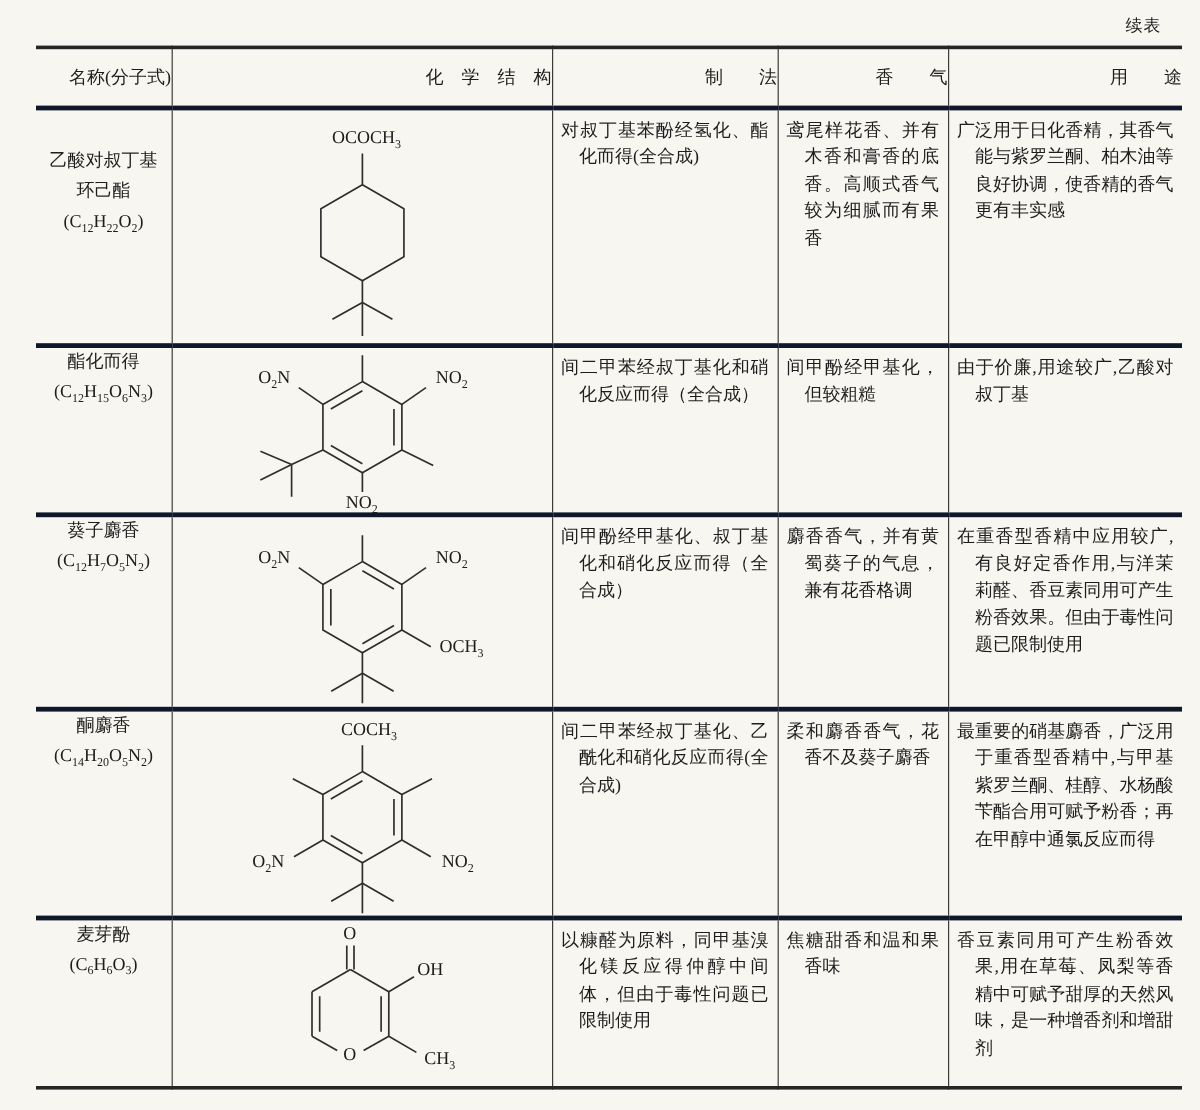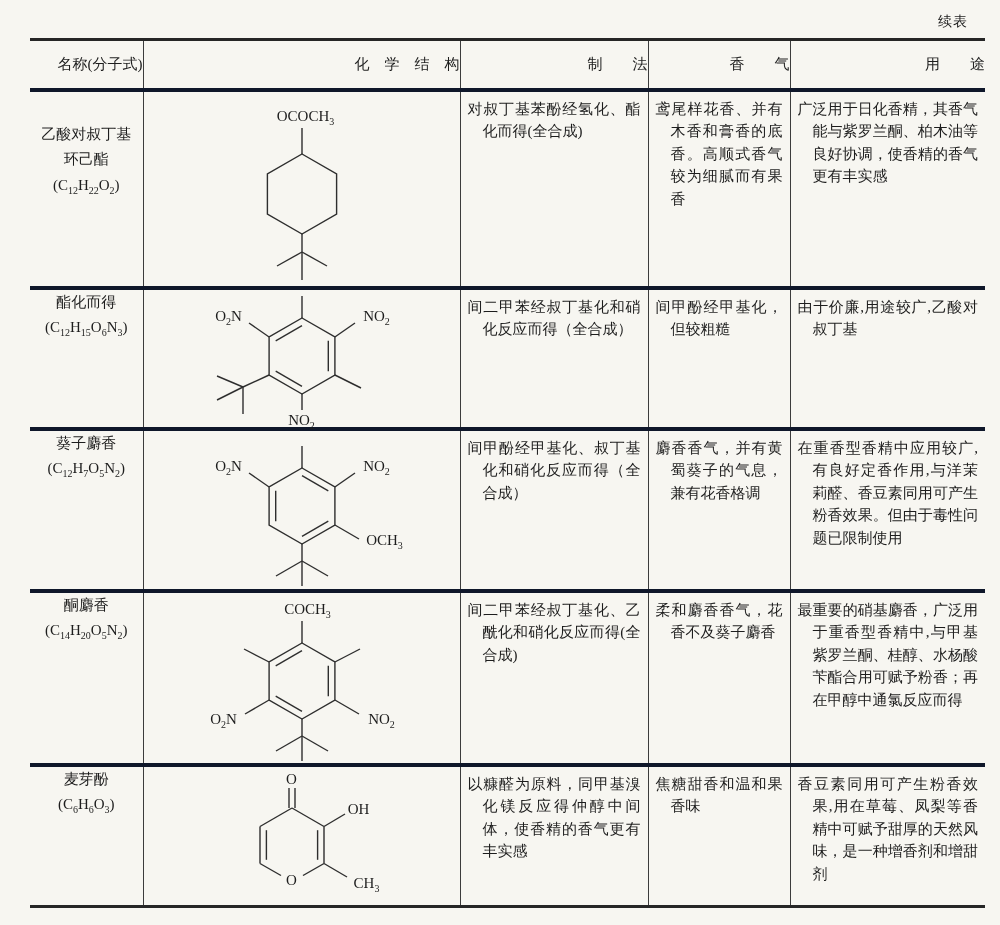--- a/index.html
+++ b/index.html
@@ -241,21 +241,21 @@
             <line x1="137" y1="59.5" x2="158" y2="47"></line>
             <line x1="137" y1="96.5" x2="160" y2="110"></line>
           </svg>
           <span class="lbl" style="left:105px;top:12px">O</span>
           <span class="lbl" style="left:172px;top:42px">OH</span>
           <span class="lbl" style="left:105px;top:113px">O</span>
           <span class="lbl" style="left:180px;top:116px">CH<sub>3</sub></span>
         </div>
       </td>
       <td>
-            <div class="txt">以糠醛为原料，同甲基溴化镁反应得仲醇中间体，使香精的香气更有丰实感</div>
+            <div class="txt">以糠醛为原料，同甲基溴化镁反应得仲醇中间体，但由于毒性问题已限制使用</div>
           </td>
       <td>
             <div class="txt">焦糖甜香和温和果香味</div>
           </td>
       <td>
             <div class="txt">香豆素同用可产生粉香效果,用在草莓、凤梨等香精中可赋予甜厚的天然风味，是一种增香剂和增甜剂</div>
           </td>
     </tr>
   </tbody>
     </table>

